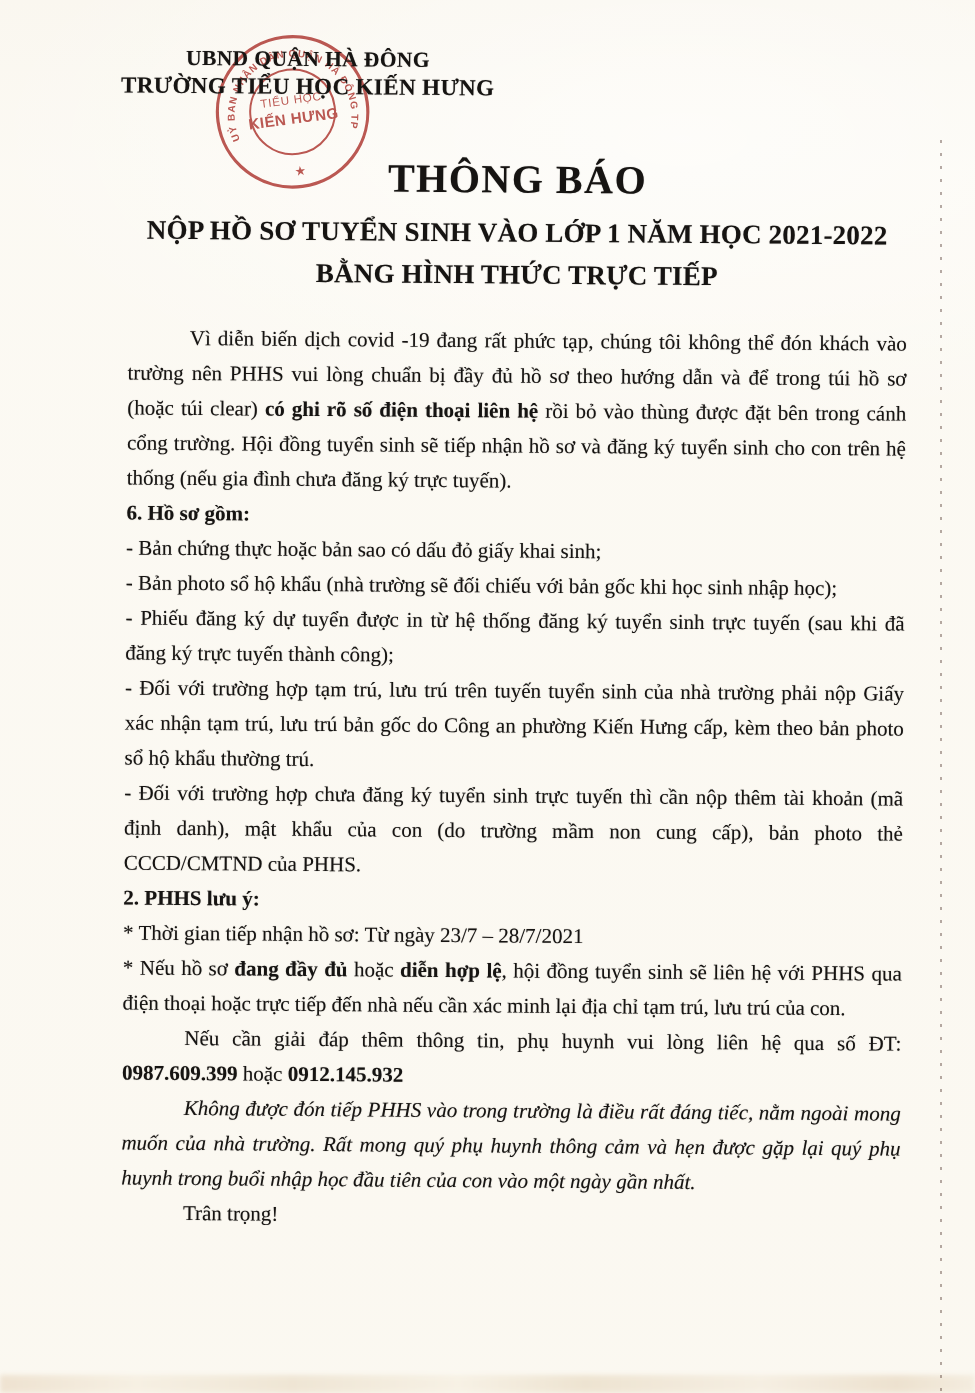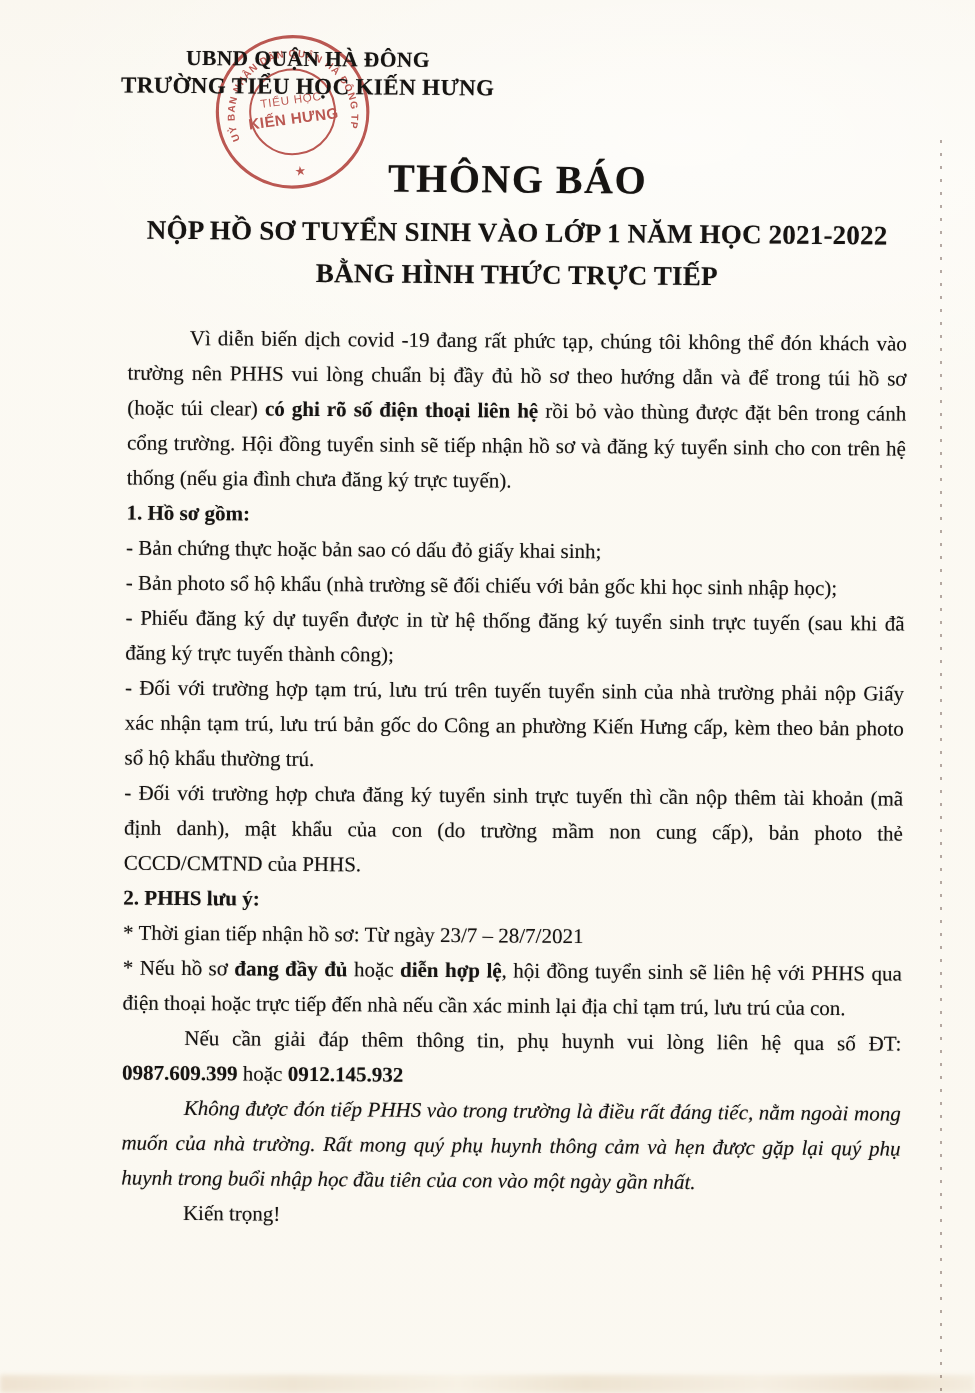--- a/index.html
+++ b/index.html
@@ -105,30 +105,30 @@
   </div>
 
   <div class="titles soft">
     <div class="title-main">THÔNG BÁO</div>
     <div class="title-sub">NỘP HỒ SƠ TUYỂN SINH VÀO LỚP 1 NĂM HỌC 2021-2022</div>
     <div class="title-sub">BẰNG HÌNH THỨC TRỰC TIẾP</div>
   </div>
 
   <div class="body soft">
       <p class="para indent"><span>Vì diễn biến dịch covid -19 đang rất phức tạp, chúng tôi không thể đón khách vào trường nên PHHS vui lòng chuẩn bị đầy đủ hồ sơ theo hướng dẫn và để trong túi hồ sơ (hoặc túi clear) </span><span class="b">có ghi rõ số điện thoại liên hệ</span><span> rồi bỏ vào thùng được đặt bên trong cánh cổng trường. Hội đồng tuyển sinh sẽ tiếp nhận hồ sơ và đăng ký tuyển sinh cho con trên hệ thống (nếu gia đình chưa đăng ký trực tuyến).</span></p>
-      <p class="para"><span class="b">1. Hồ sơ gồm:</span></p>
+      <p class="para"><span class="b">6. Hồ sơ gồm:</span></p>
       <p class="para"><span>- Bản chứng thực hoặc bản sao có dấu đỏ giấy khai sinh;</span></p>
       <p class="para"><span>- Bản photo sổ hộ khẩu (nhà trường sẽ đối chiếu với bản gốc khi học sinh nhập học);</span></p>
       <p class="para"><span>- Phiếu đăng ký dự tuyển được in từ hệ thống đăng ký tuyển sinh trực tuyến (sau khi đã đăng ký trực tuyến thành công);</span></p>
       <p class="para"><span>- Đối với trường hợp tạm trú, lưu trú trên tuyến tuyển sinh của nhà trường phải nộp Giấy xác nhận tạm trú, lưu trú bản gốc do Công an phường Kiến Hưng cấp, kèm theo bản photo sổ hộ khẩu thường trú.</span></p>
       <p class="para"><span>- Đối với trường hợp chưa đăng ký tuyển sinh trực tuyến thì cần nộp thêm tài khoản (mã định danh), mật khẩu của con (do trường mầm non cung cấp), bản photo thẻ CCCD/CMTND của PHHS.</span></p>
       <p class="para"><span class="b">2. PHHS lưu ý:</span></p>
       <p class="para"><span>* Thời gian tiếp nhận hồ sơ: Từ ngày 23/7 – 28/7/2021</span></p>
       <p class="para"><span>* Nếu hồ sơ </span><span class="b">đang đầy đủ</span><span> hoặc </span><span class="b">diễn hợp lệ</span><span>, hội đồng tuyển sinh sẽ liên hệ với PHHS qua điện thoại hoặc trực tiếp đến nhà nếu cần xác minh lại địa chỉ tạm trú, lưu trú của con.</span></p>
       <p class="para indent"><span>Nếu cần giải đáp thêm thông tin, phụ huynh vui lòng liên hệ qua số ĐT: </span><span class="b">0987.609.399</span><span> hoặc </span><span class="b">0912.145.932</span></p>
       <p class="para indent"><span class="i">Không được đón tiếp PHHS vào trong trường là điều rất đáng tiếc, nằm ngoài mong muốn của nhà trường. Rất mong quý phụ huynh thông cảm và hẹn được gặp lại quý phụ huynh trong buổi nhập học đầu tiên của con vào một ngày gần nhất.</span></p>
-      <p class="para indent"><span>Kiến trọng!</span></p>
+      <p class="para indent"><span>Trân trọng!</span></p>
     </div>
 
 </div>
 
 <div class="perforation"></div>
 <div class="bottom-strip"></div>
 
 </body></html>

